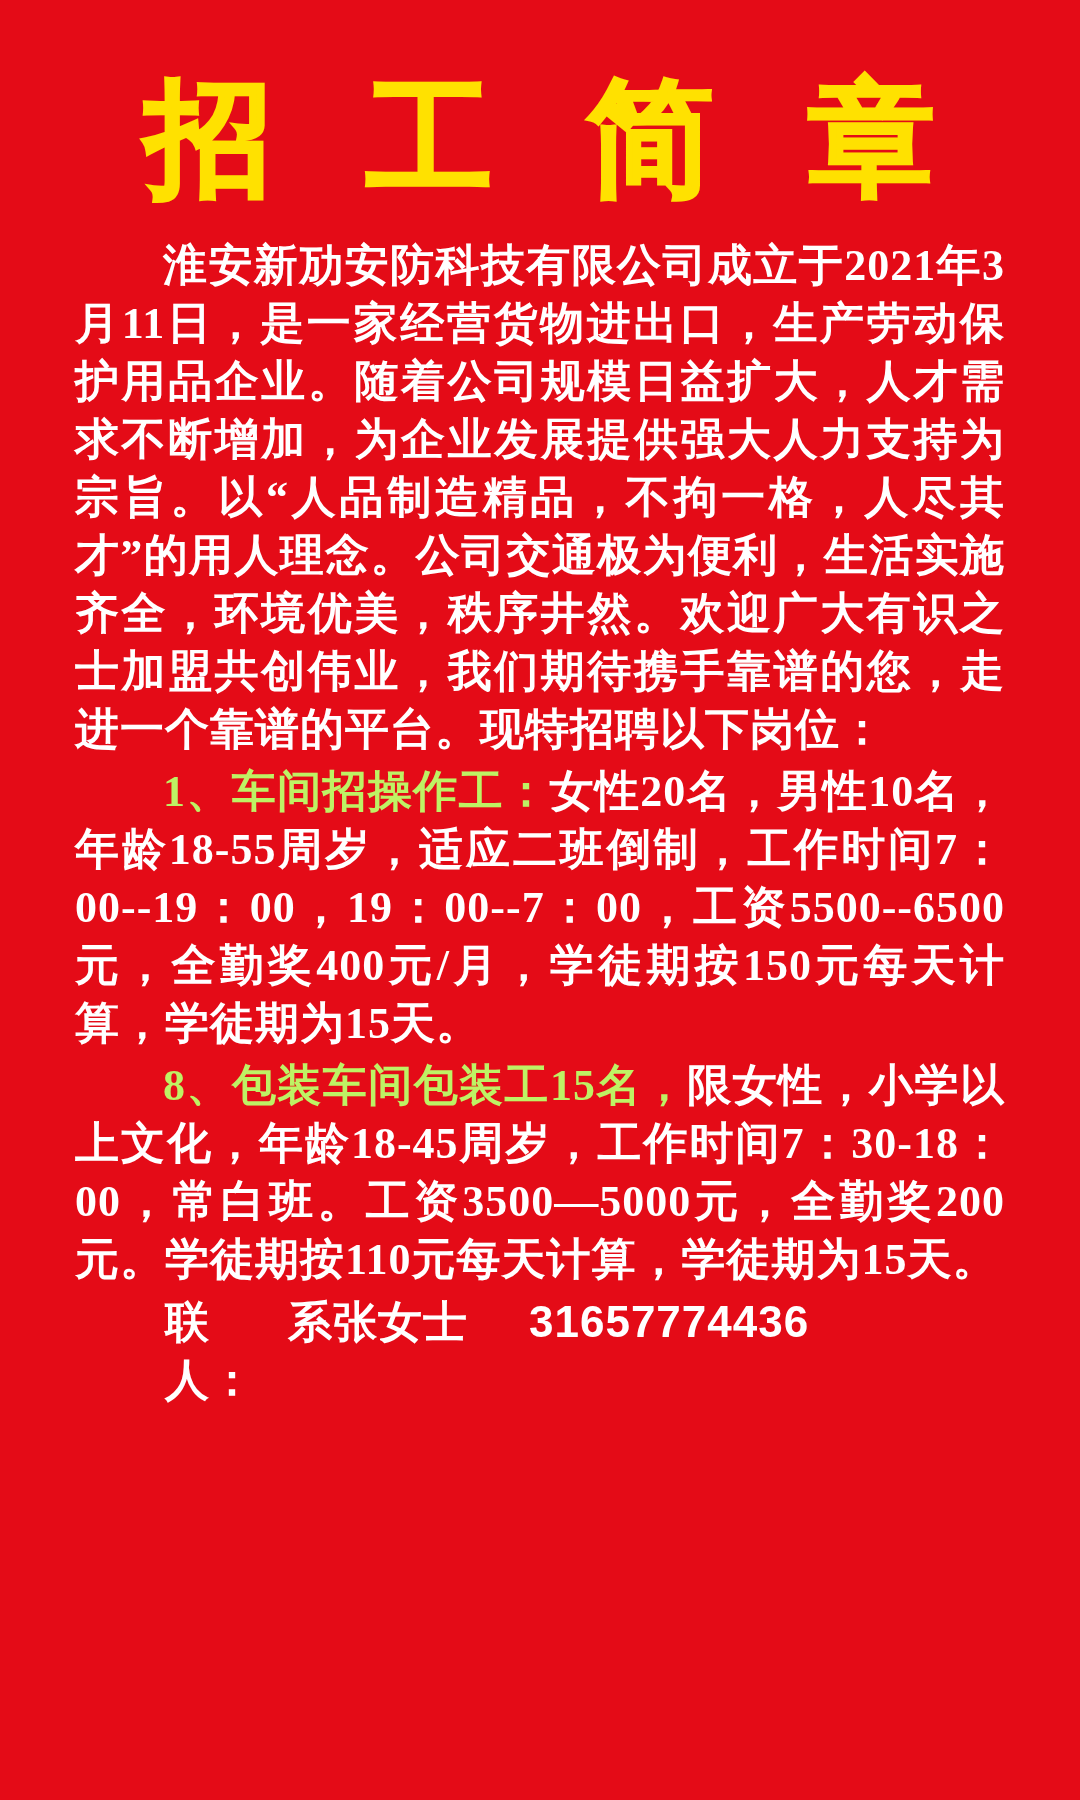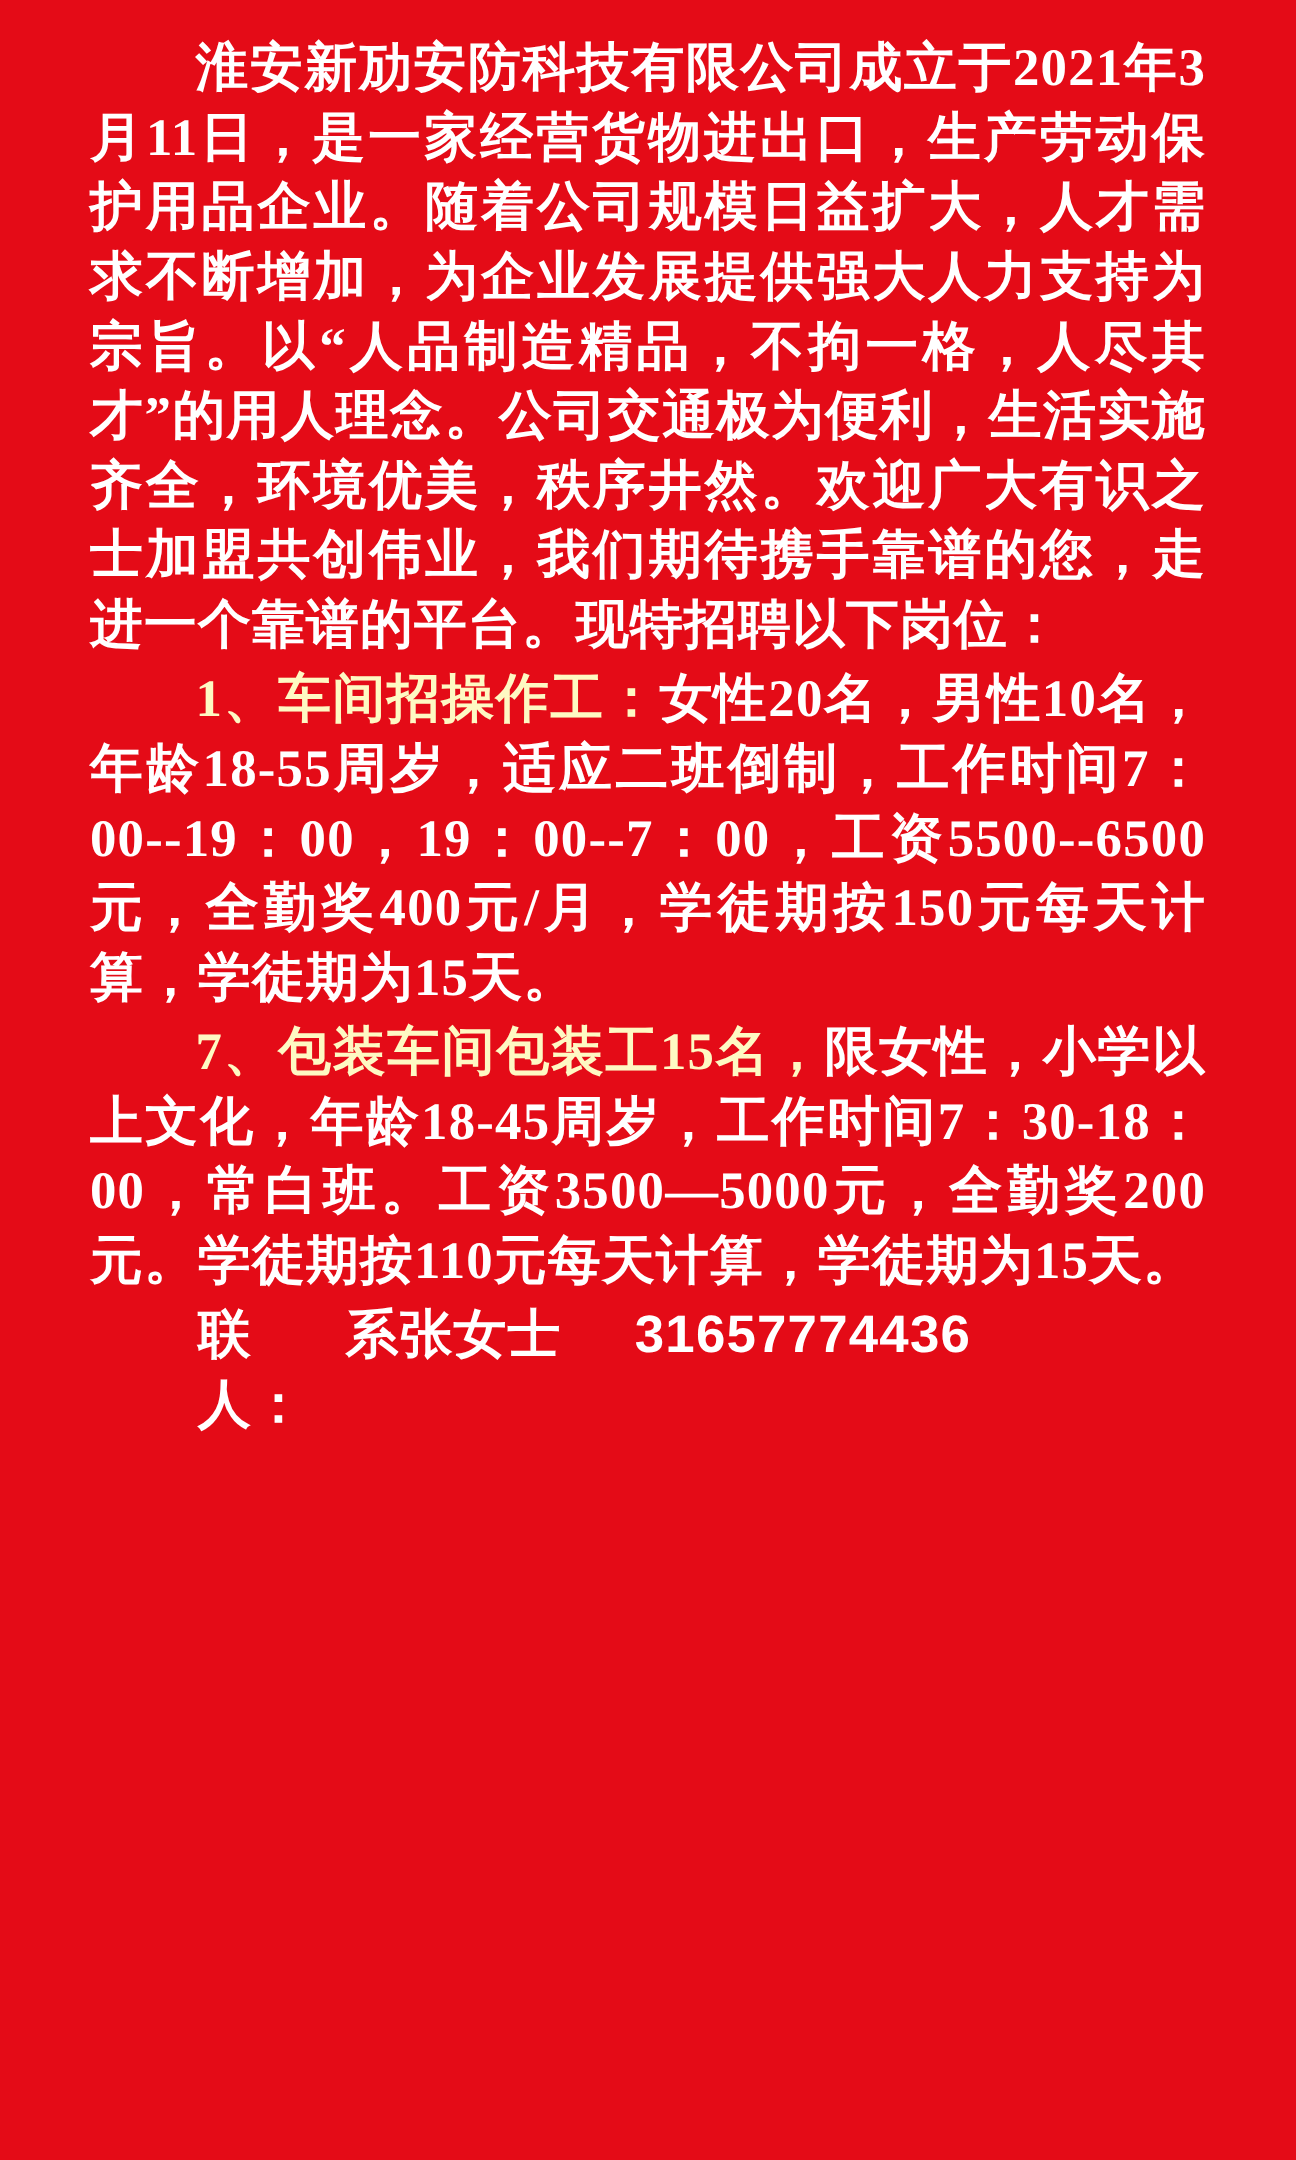--- a/index.html
+++ b/index.html
@@ -36,21 +36,21 @@
     text-align:justify;
     text-justify:inter-ideograph;
     letter-spacing:1px;
   }
   .body p {
     margin:0;
     text-indent:2em;
     font-family:Liberation Serif, serif;
   }
   .body p.spaced { margin-top:4px; }
-  .hl { color:#fef9c3; }
+  .hl { color:#bef264; }
   .dark-comma { color:#a60d11; }
   .contact-row {
     display:flex;
     margin-top:4px;
   }
   .c-label {
     box-sizing:border-box;
     width:258px;
     padding-left:90px;
     flex:0 0 auto;
@@ -59,28 +59,29 @@
     width:196px;
     flex:0 0 auto;
   }
   .c-phone { flex:0 0 auto; }
 </style>
 </head>
 <body>
 
 <div class="poster">
 
+  <div class="title">招 工 简 章</div>
 
   <div class="body">
 
     <p>淮安新劢安防科技有限公司成立于2021年3月11日，是一家经营货物进出口，生产劳动保护用品企业。随着公司规模日益扩大，人才需求不断增加，为企业发展提供强大人力支持为宗旨。以“人品制造精品，不拘一格，人尽其才”的用人理念。公司交通极为便利，生活实施齐全，环境优美，秩序井然。欢迎广大有识之士加盟共创伟业，我们期待携手靠谱的您，走进一个靠谱的平台。现特招聘以下岗位：</p>
 
     <p class="spaced"><span class="hl">1、车间招操作工：</span><span class="dark-comma"></span><span>女性20名，男性10名，年龄18-55周岁，适应二班倒制，工作时间7：00--19：00，19：00--7：00，工资5500--6500元，全勤奖400元/月，学徒期按150元每天计算，学徒期为15天。</span></p>
 
-    <p class="spaced"><span class="hl">7、包装车间包装工15名，</span><span class="dark-comma"></span><span>限女性，小学以上文化，年龄18-45周岁，工作时间7：30-18：00，常白班。工资3500—5000元，全勤奖200元。学徒期按110元每天计算，学徒期为15天。</span></p>
+    <p class="spaced"><span class="hl">8、包装车间包装工15名，</span><span class="dark-comma"></span><span>限女性，小学以上文化，年龄18-45周岁，工作时间7：30-18：00，常白班。工资3500—5000元，全勤奖200元。学徒期按110元每天计算，学徒期为15天。</span></p>
 
 
 
     <div class="contact-row">
       <span class="c-label">联系人：</span>
       <span class="c-name">张女士</span>
       <span class="c-phone">31657774436</span>
     </div>
 
 

